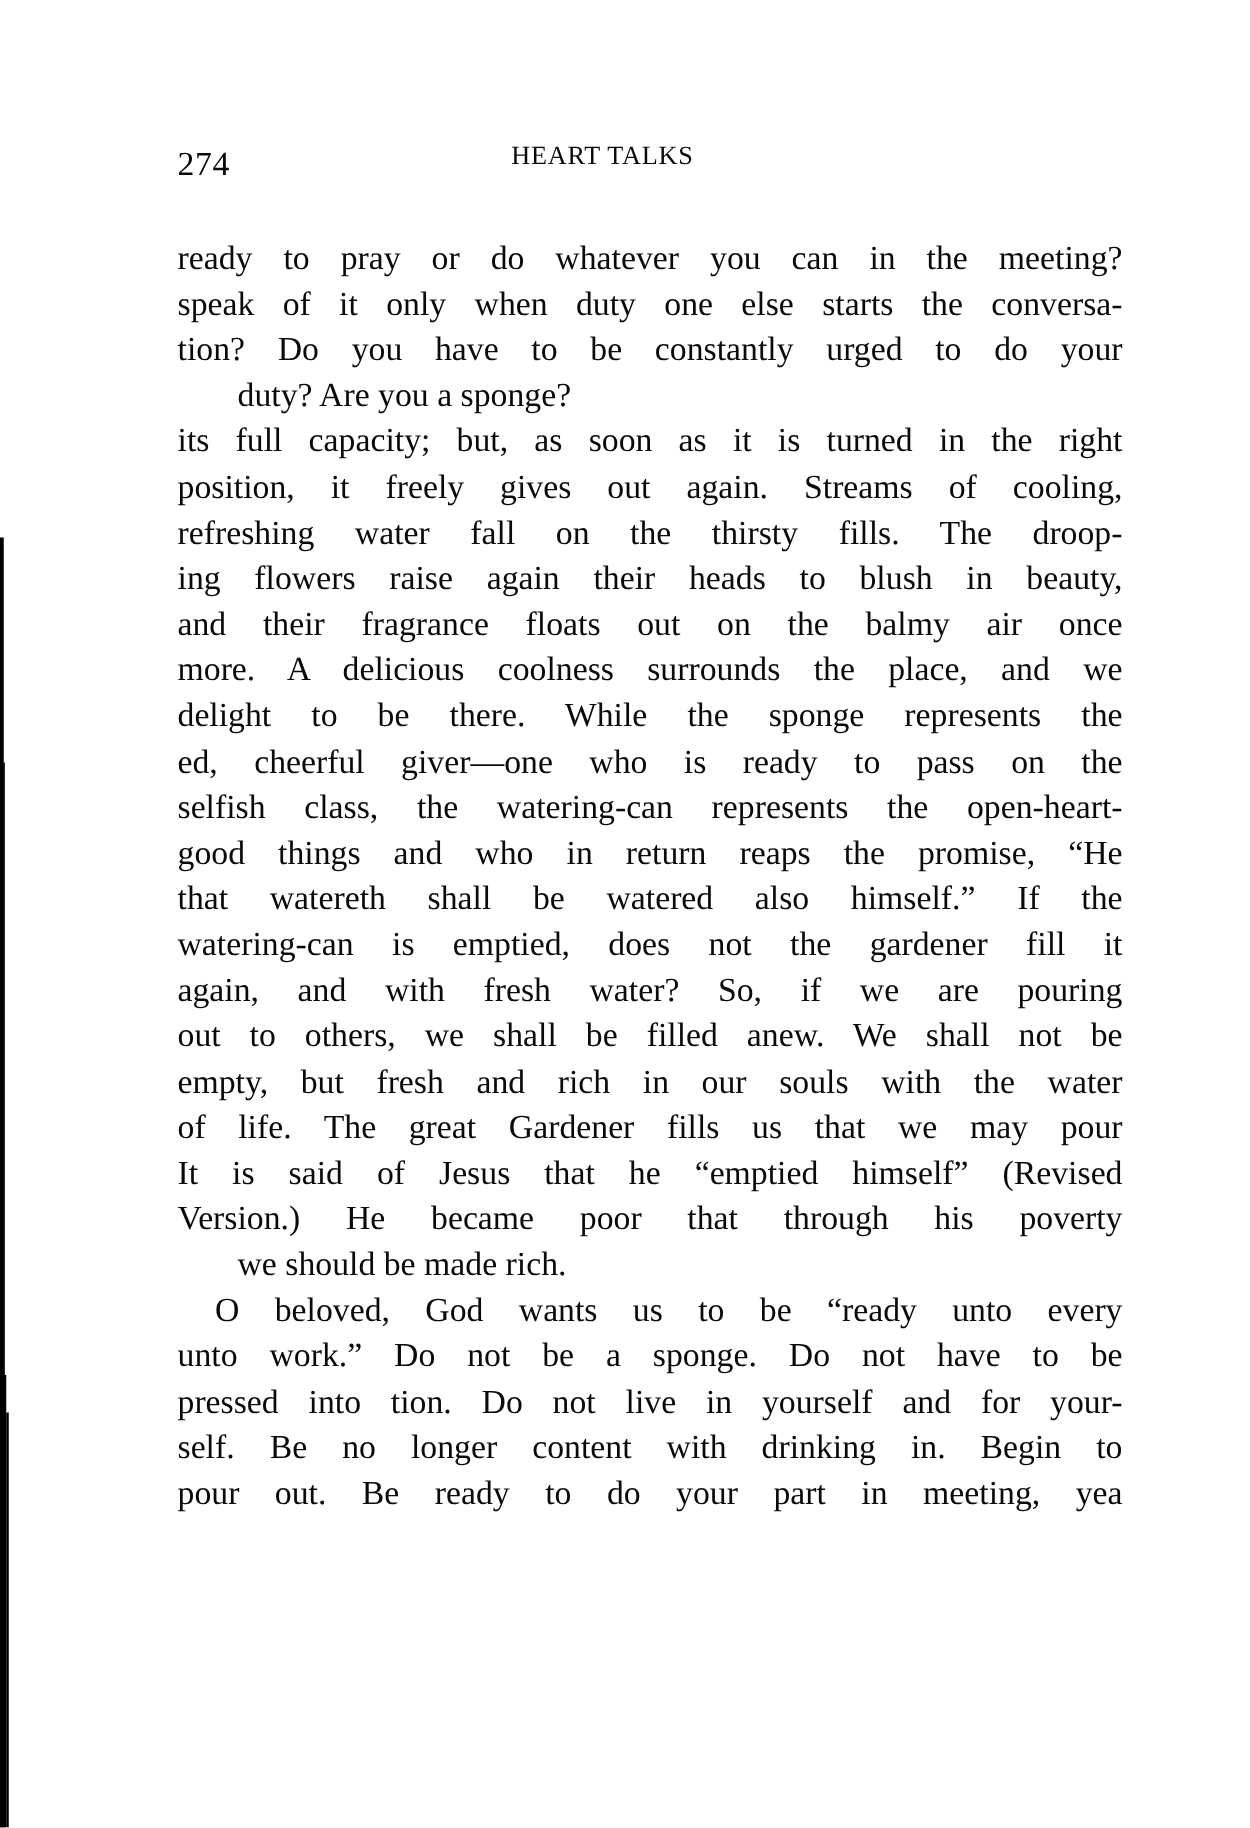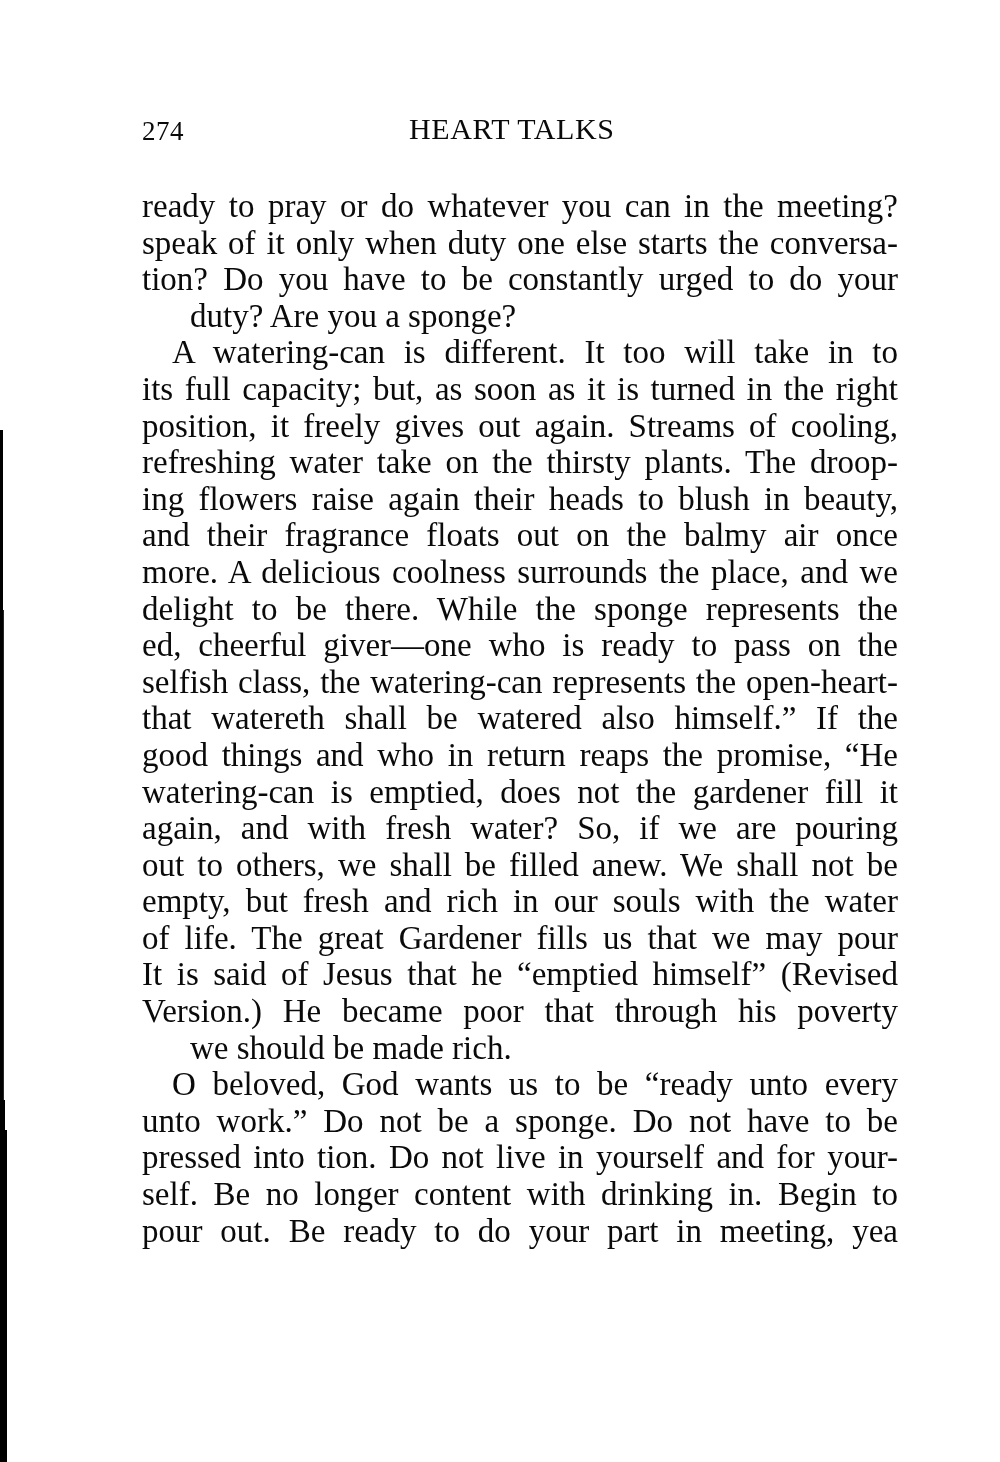--- a/index.html
+++ b/index.html
@@ -43,35 +43,35 @@
       position: absolute;
       left: 0;
       top: 4px;
       font-size: 27px;
       letter-spacing: 0.5px;
     }
     .running-title {
       position: absolute;
       left: 267px;
       top: 0px;
-      font-size: 30px;
+      font-size: 21px;
       letter-spacing: 0.6px;
     }
 
     .body-text {
       position: absolute;
       left: 142px;
       top: 188px;
       width: 756px;
     }
     .line {
       display: block;
       height: 36.6px;
       line-height: 36.6px;
-      font-size: 33px;
+      font-size: 27px;
       white-space: nowrap;
       text-align: justify;
       text-align-last: justify;
       overflow: visible;
     }
     .line.last {
       text-align-last: left;
       margin-left: 48px;
     }
     .line.indent {
@@ -95,32 +95,31 @@
   <div class="body-text">
 
     <div>
       <span class="line">ready to pray or do whatever you can in the meeting?</span>
       <span class="line">speak of it only when duty one else starts the conversa-</span>
       <span class="line">tion?  Do you have to be constantly urged to do your</span>
       <span class="line last">duty?  Are you a sponge?</span>
     </div>
 
     <div>
-      <span class="line indent">A watering-can is different.  It too will take in to</span>
       <span class="line">its full capacity; but, as soon as it is turned in the right</span>
       <span class="line">position, it freely gives out again.  Streams of cooling,</span>
-      <span class="line">refreshing water take on the thirsty plants.  The droop-</span>
+      <span class="line">refreshing water fall on the thirsty fills.  The droop-</span>
       <span class="line">ing flowers raise again their heads to blush in beauty,</span>
       <span class="line">and their fragrance floats out on the balmy air once</span>
       <span class="line">more.  A delicious coolness surrounds the place, and we</span>
       <span class="line">delight to be there.  While the sponge represents the</span>
       <span class="line">ed, cheerful giver—one who is ready to pass on the</span>
       <span class="line">selfish class, the watering-can represents the open-heart-</span>
+      <span class="line">good things and who in return reaps the promise, “He</span>
       <span class="line">that watereth shall be watered also himself.”  If the</span>
-      <span class="line">good things and who in return reaps the promise, “He</span>
       <span class="line">watering-can is emptied, does not the gardener fill it</span>
       <span class="line">again, and with fresh water?  So, if we are pouring</span>
       <span class="line">out to others, we shall be filled anew.  We shall not be</span>
       <span class="line">empty, but fresh and rich in our souls with the water</span>
       <span class="line">of life.  The great Gardener fills us that we may pour</span>
       <span class="line">It is said of Jesus that he “emptied himself” (Revised</span>
       <span class="line">Version.)  He became poor that through his poverty</span>
       <span class="line last">we should be made rich.</span>
     </div>
 

